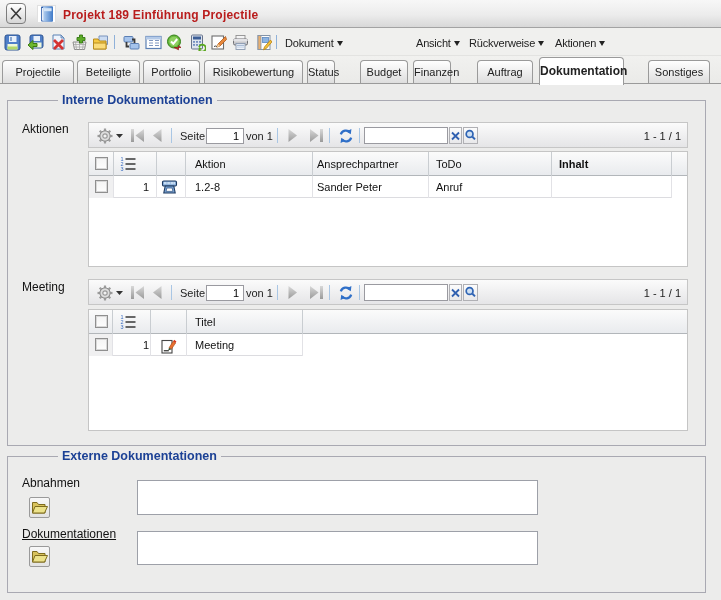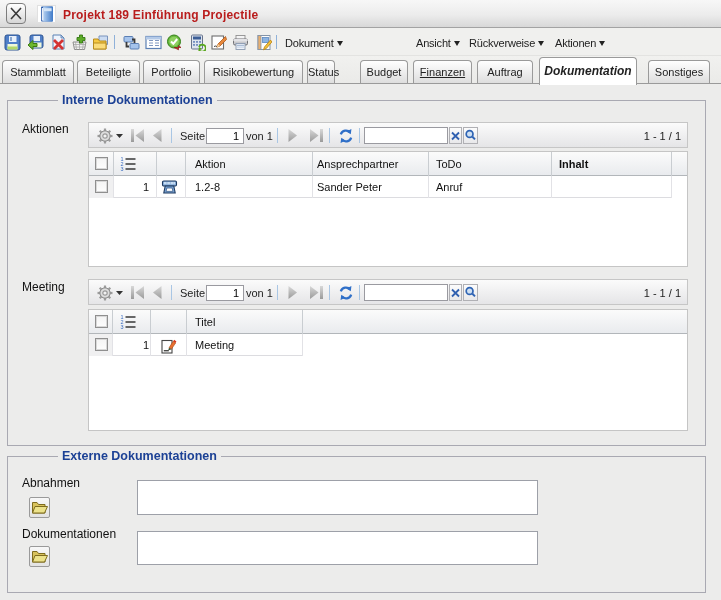--- a/index.html
+++ b/index.html
@@ -179,29 +179,29 @@
     <div class="tbsep" style="left:114px;"></div>
     <div class="tbsep" style="left:276px;"></div>
     <div class="menuitem" style="left:285px;">Dokument<span class="menuarr"></span></div>
     <div class="menuitem" style="left:347px;margin-top:30px;">Bearbeiten<span class="menuarr"></span></div>
     <div class="menuitem" style="left:416px;">Ansicht<span class="menuarr"></span></div>
     <div class="menuitem" style="left:469px;">Rückverweise<span class="menuarr"></span></div>
     <div class="menuitem" style="left:555px;">Aktionen<span class="menuarr"></span></div>
   </div>
 
   <div id="tabstrip" class="abs">
-    <div class="tab" style="left:2px; width:72px;">Stammblatt</div>
+    <div class="tab" style="left:2px; width:72px;">Projectile</div>
     <div class="tab" style="left:77px; width:63px;">Beteiligte</div>
     <div class="tab" style="left:143px; width:57px;">Portfolio</div>
     <div class="tab" style="left:204px; width:99px;">Risikobewertung</div>
     <div class="tab" style="left:307px; width:28px;">Status</div>
     <div class="tab" style="left:360px; width:48px;">Budget</div>
-    <div class="tab" style="left:413px; width:59px;text-decoration:underline;">Finanzen</div>
+    <div class="tab" style="left:413px; width:38px;">Finanzen</div>
     <div class="tab" style="left:477px; width:56px;">Auftrag</div>
-    <div class="tab active" style="left:539px; width:98px;font-style:italic;">Dokumentation</div>
+    <div class="tab active" style="left:539px; width:85px;">Dokumentation</div>
     <div class="tab" style="left:648px; width:62px;">Sonstiges</div>
   </div>
   <div id="tabline" class="abs"></div>
 
   <div id="content" class="abs">
 
     <div class="fs" style="left:7px; top:16px; width:699px; height:346px;"></div>
     <div class="legend" style="left:14px; top:9px;">Interne Dokumentationen</div>
     <div class="flabel" style="left:22px; top:38px;">Aktionen</div>
     <div class="flabel" style="left:22px; top:196px;">Meeting</div>
@@ -428,21 +428,21 @@
 
     <div class="flabel" style="left:22px; top:392px;">Abnahmen</div>
     <div class="folderbtn" style="top:413px;" id="fold1">
       <svg width="17" height="15" viewBox="0 0 17 15" style="margin:2px 0 0 1px;">
         <path d="M1.5 2.5 L6 2.5 L7.5 4.5 L14 4.5 L14 13 L1.5 13 Z" fill="#d8c25c" stroke="#7e6c1e" stroke-width="1"></path>
         <path d="M4 6.5 L16.5 6.5 L13.5 13 L1.5 13 Z" fill="#ece28a" stroke="#7e6c1e" stroke-width="1"></path>
       </svg>
     </div>
     <div class="biginput" style="top:396px;"></div>
 
-    <div class="flabel" style="left:22px; top:443px;">Dokumentationen</div>
+    <div class="flabel" style="left:22px; top:443px;text-decoration:underline;">Dokumentationen</div>
     <div class="folderbtn" style="top:462px;" id="fold2">
       <svg width="17" height="15" viewBox="0 0 17 15" style="margin:2px 0 0 1px;">
         <path d="M1.5 2.5 L6 2.5 L7.5 4.5 L14 4.5 L14 13 L1.5 13 Z" fill="#d8c25c" stroke="#7e6c1e" stroke-width="1"></path>
         <path d="M4 6.5 L16.5 6.5 L13.5 13 L1.5 13 Z" fill="#ece28a" stroke="#7e6c1e" stroke-width="1"></path>
       </svg>
     </div>
     <div class="biginput" style="top:447px; height:34px;"></div>
   </div>
 </div>
 

